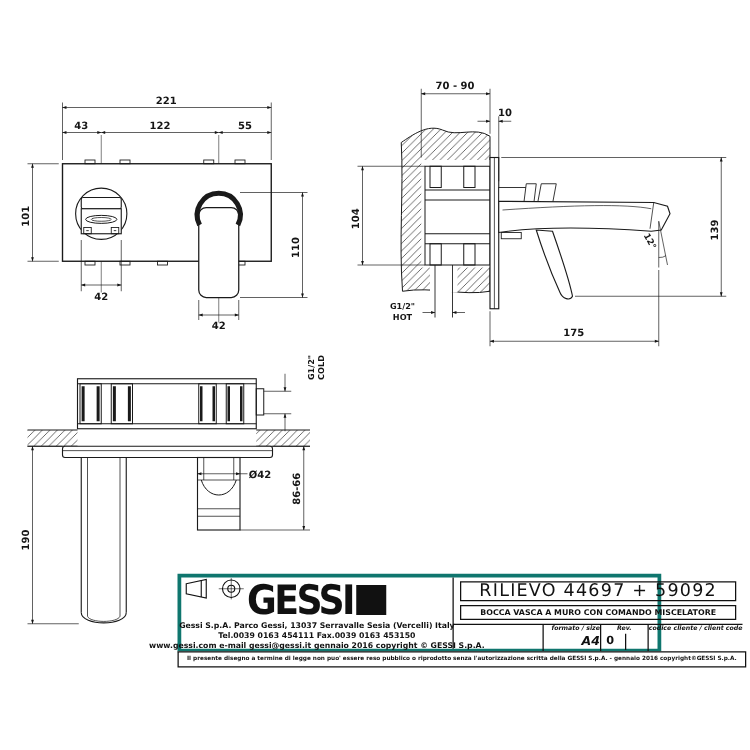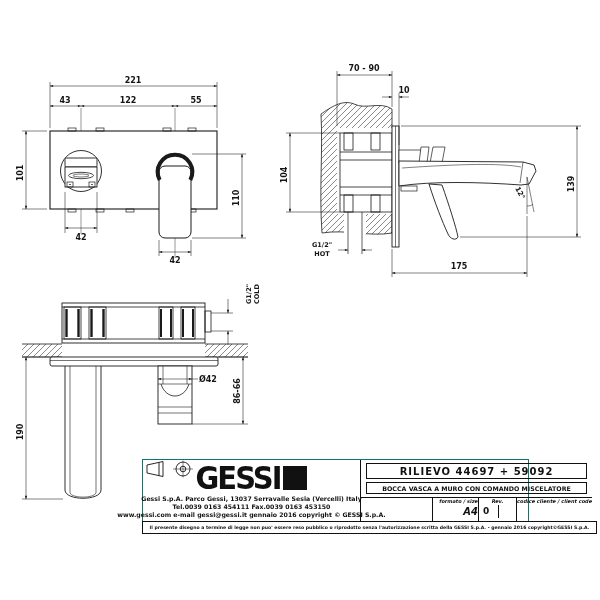--- a/index.html
+++ b/index.html
@@ -6,31 +6,31 @@
   #sheet{position:relative;width:600px;height:600px;background:#ffffff;overflow:hidden;
          font-family:"DejaVu Sans","Liberation Sans",sans-serif;color:#111;}
   svg{position:absolute;left:0;top:0;}
   svg text{font-family:"DejaVu Sans","Liberation Sans",sans-serif;font-weight:bold;fill:#151515;}
   .dt{font-size:8px;}
   .st{font-size:6.5px;}
   .at{font-size:7px;}
 
   
   #titleblock{position:absolute;left:142px;top:459px;width:387px;height:63px;
-              border:1px solid #0f766e;display:flex;box-sizing:border-box;background:#fff;}
+              border:3px solid #0f766e;display:flex;box-sizing:border-box;background:#fff;}
   #tb-left{width:218px;border-right:1px solid #111;box-sizing:border-box;
            display:flex;flex-direction:column;align-items:center;justify-content:flex-start;}
   .logo-row{display:flex;align-items:center;margin-top:1px;height:34px;}
   .logo-text{font-weight:900;font-size:29px;letter-spacing:-2px;transform:scaleY(1.12);
              font-family:"DejaVu Sans","Liberation Sans",sans-serif;}
   .logo-square{width:24px;height:24px;background:#111;margin-left:3px;}
   .addr{font-size:6.2px;font-weight:700;line-height:8px;text-align:center;white-space:nowrap;}
   #tb-right{flex:1;display:flex;flex-direction:column;box-sizing:border-box;}
   .tb-box{border:1px solid #111;margin:3px 5px 0 5px;text-align:center;box-sizing:border-box;}
-  .tb-title{height:16px;font-weight:bold;font-size:10px;letter-spacing:1px;line-height:15px;}
+  .tb-title{height:16px;font-weight:normal;font-size:14px;letter-spacing:1px;line-height:15px;}
   .tb-subtitle{height:12px;font-weight:bold;font-size:6.3px;line-height:11px;margin-bottom:3px;}
   .tb-bottom{border-top:1px solid #111;flex:1;display:flex;}
   .tb-cell{border-right:1px solid #111;box-sizing:border-box;display:flex;flex-direction:column;align-items:flex-end;}
   .tb-cell:last-child{border-right:none;}
   .tb-head{font-size:5px;font-style:italic;font-weight:700;line-height:7px;white-space:nowrap;}
   .tb-icons{width:72px;justify-content:center;}
   .tb-fmt{width:46px;}
   .tb-rev{width:38px;align-items:flex-start;}
   .tb-rev .tb-head{align-self:center;}
   .tb-client{flex:1;}

